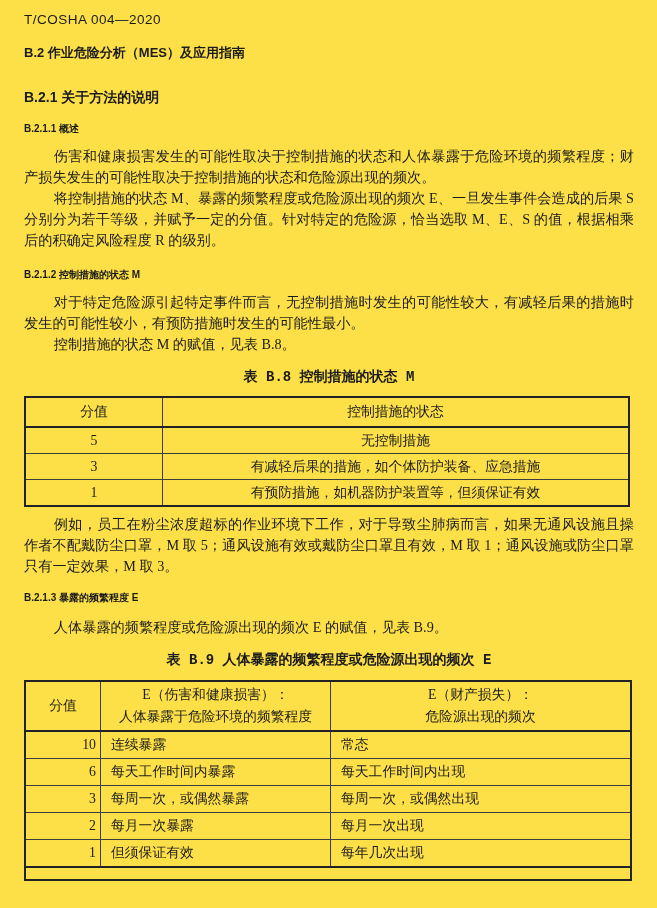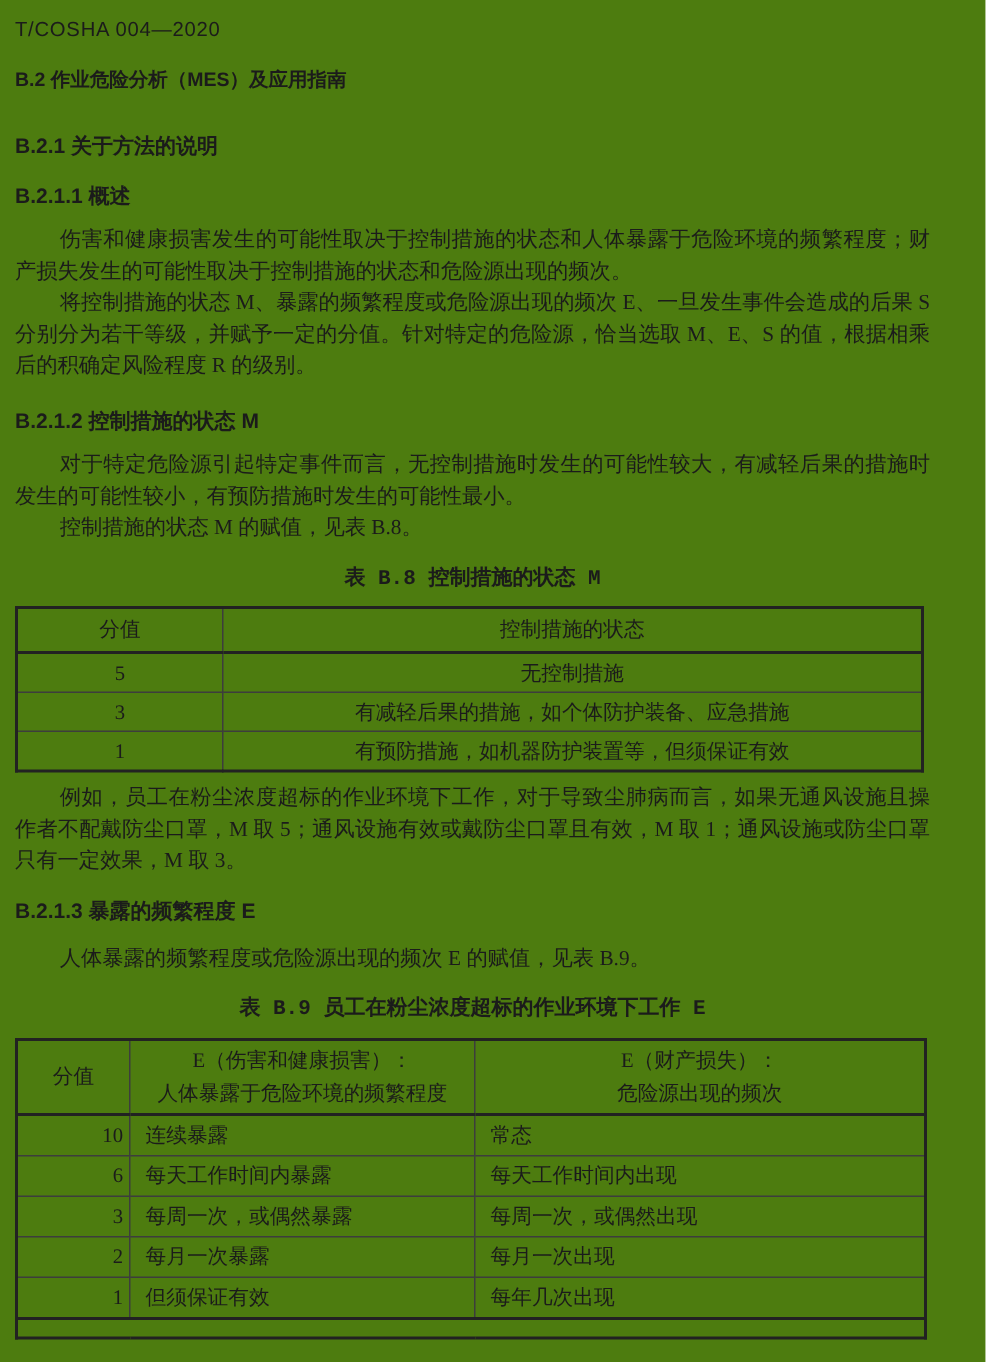--- a/index.html
+++ b/index.html
@@ -1,36 +1,36 @@
 <!DOCTYPE html>
 <html lang="zh"><head>
 <meta charset="utf-8">
 <style>
   html,body { margin:0; padding:0; background:#ffffff; }
   body { font-family:"Liberation Serif", serif; color:#1b1b1b; }
   .page {
     width:657px; height:908px; box-sizing:border-box;
-    background:#4d7c0f; overflow:hidden; position:relative;
-    padding:10px 25px 0 10px;
+    background:#fde047; overflow:hidden; position:relative;
+    padding:10px 25px 0 24px;
   }
   .doc-code {
     font-family:"Liberation Sans", sans-serif;
     font-size:13.5px; letter-spacing:.5px; margin-top:2px;
   }
   .h-main {
     font-family:"Liberation Sans", sans-serif; font-weight:bold;
     font-size:13px; margin-top:17px;
   }
   .h-sub  {
     font-family:"Liberation Sans", sans-serif; font-weight:bold;
     font-size:14px; margin-top:27px;
   }
   .h-sub2 {
     font-family:"Liberation Sans", sans-serif; font-weight:bold;
-    font-size:14px; margin-top:15px;
+    font-size:10px; margin-top:15px;
   }
   .para {
     font-size:14.2px; line-height:21px; text-align:justify;
     text-indent:2.1em; margin:0; width:610px;
   }
   .mt10 { margin-top:10px; }
   .mt12 { margin-top:12px; }
   .tbl-caption {
     font-family:Liberation Mono, monospace; font-weight:bold;
     font-size:14px; text-align:center; margin-top:13px; width:610px;
@@ -95,21 +95,21 @@
       </tr>
     </tbody>
   </table>
 
   <p class="para" style="margin-top:7px">例如，员工在粉尘浓度超标的作业环境下工作，对于导致尘肺病而言，如果无通风设施且操作者不配戴防尘口罩，M 取 5；通风设施有效或戴防尘口罩且有效，M 取 1；通风设施或防尘口罩只有一定效果，M 取 3。</p>
 
   <div class="h-sub2" style="margin-top:14px">B.2.1.3  暴露的频繁程度 E</div>
 
   <p class="para mt12">人体暴露的频繁程度或危险源出现的频次 E 的赋值，见表 B.9。</p>
 
-  <div class="tbl-caption">表 B.9  员工在粉尘浓度超标的作业环境下工作 E</div>
+  <div class="tbl-caption">表 B.9  人体暴露的频繁程度或危险源出现的频次 E</div>
 
   <table class="b9">
     <tbody>
       <tr class="hdr">
         <td class="c1">分值</td>
         <td class="c2">
           <div class="hline">E（伤害和健康损害）：</div>
           <div class="hline">人体暴露于危险环境的频繁程度</div>
         </td>
         <td>

